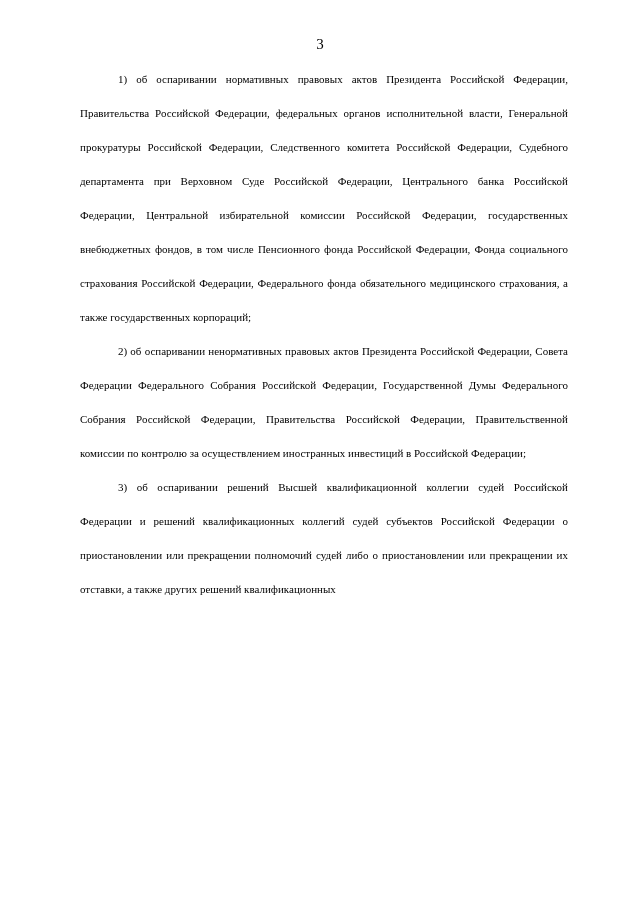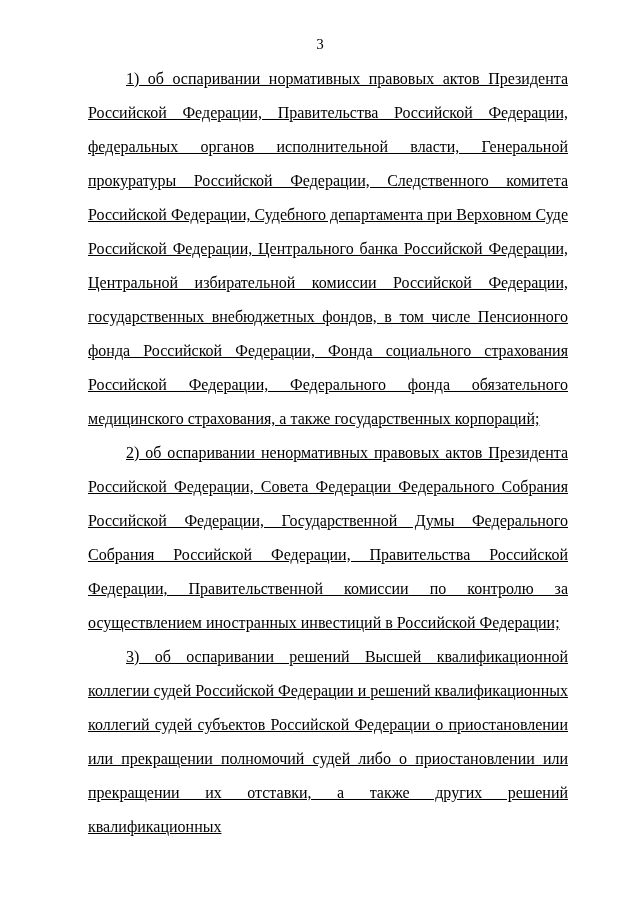--- a/index.html
+++ b/index.html
@@ -26,28 +26,27 @@
     font-size: 15px;
     font-family: "Liberation Serif", "DejaVu Serif", serif;
   }
   .body-text {
     position: absolute;
     top: 62px;
     left: 76px;
     width: 492px;
   }
   .para {
-    margin: 0 0 0 12px;
-    font-size: 16px;
+    margin: 0 0 0 4px;
+    font-size: 11px;
     line-height: 34px;
     text-align: justify;
     text-indent: 38px;
     text-justify: inter-word;
     hyphens: none;
-    text-decoration: underline;
   }
   .para.last-no-indent {
     text-indent: 38px;
   }
 </style>
 </head>
 <body>
 
 <div class="page">
 

